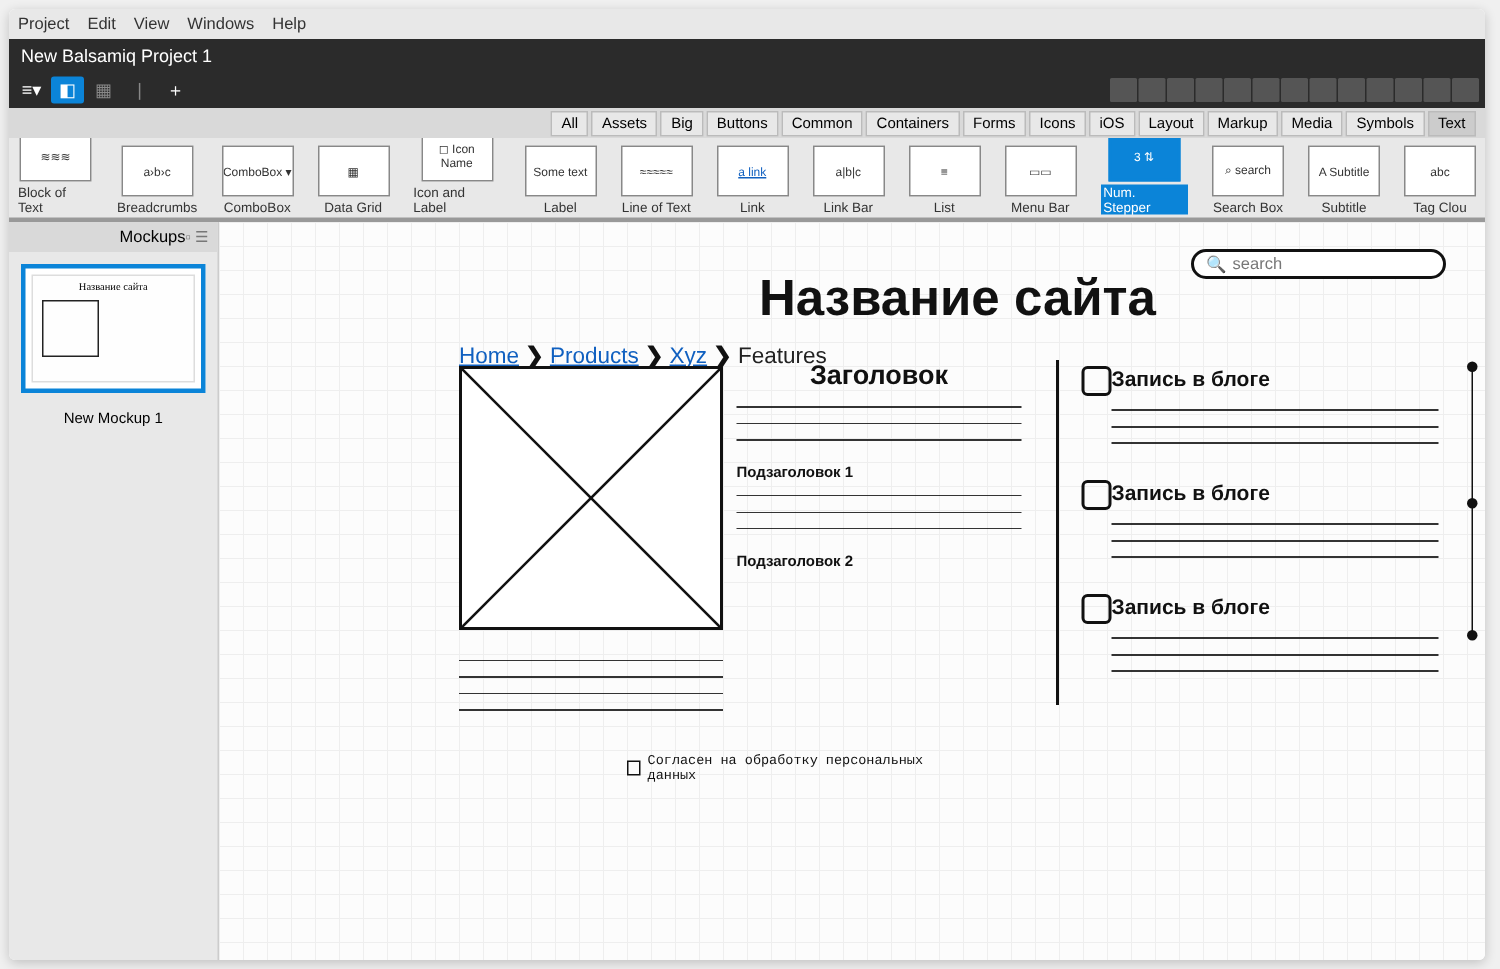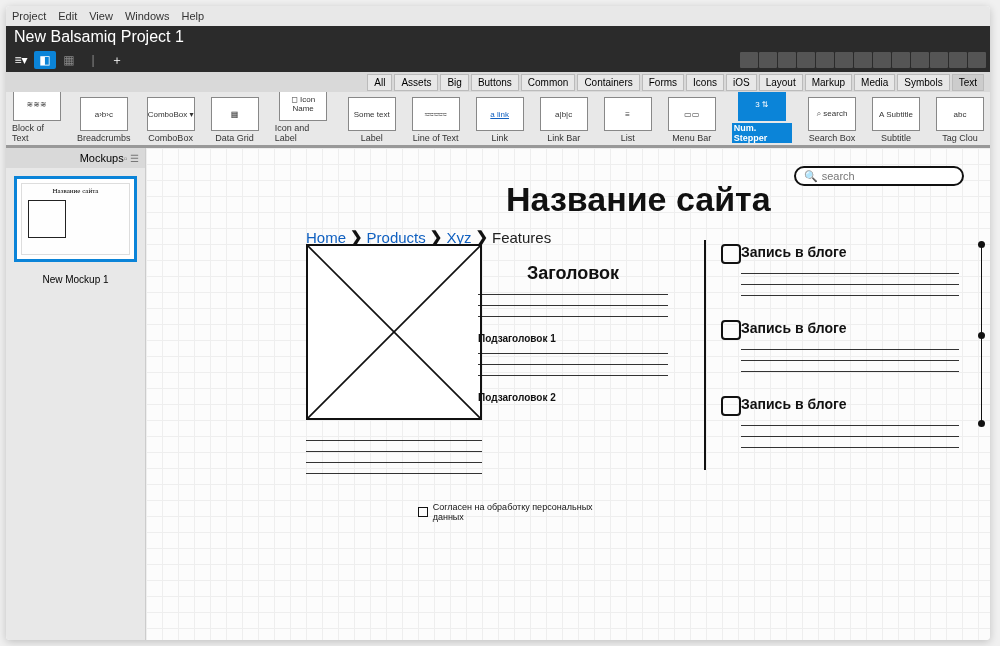--- a/index.html
+++ b/index.html
@@ -1,34 +1,34 @@
 <!DOCTYPE html>
 <html><head>
 <meta charset="utf-8">
 <style>
   * { box-sizing: border-box; margin: 0; padding: 0; }
   body { font-family: Arial, sans-serif; font-size: 11px; background: #f0f0f0; width: 1000px; height: 646px; overflow: hidden; position: relative; }
   .app-frame { width: 984px; height: 634px; margin: 6px; background: #fff; box-shadow: 0 2px 8px rgba(0,0,0,0.2); border-radius: 4px; overflow: hidden; display: flex; flex-direction: column; }
   .menubar { background: #e8e8e8; height: 20px; display: flex; align-items: center; padding: 0 6px; gap: 12px; font-size: 11px; color: #333; }
   .menubar span { cursor: default; }
-  .titlebar { background: #2b2b2b; color: #fff; height: 22px; display: flex; align-items: center; padding: 0 8px; font-size: 16px; }
+  .titlebar { background: #2b2b2b; color: #fff; height: 22px; display: flex; align-items: center; padding: 0 8px; font-size: 12px; }
   .toolbar { background: #2b2b2b; height: 24px; display: flex; align-items: center; padding: 0 4px; gap: 2px; }
   .toolbar .tbtn { width: 22px; height: 18px; display: flex; align-items: center; justify-content: center; color: #fff; font-size: 12px; border-radius: 2px; }
   .toolbar .tbtn.active { background: #0b84d8; }
   .toolbar .tbtn.inactive { color: #888; }
   .toolbar-right { margin-left: auto; display: flex; gap: 1px; }
   .toolbar-right .ic { width: 18px; height: 16px; background: #555; border-radius:1px; }
   .filterbar { background: #d9d9d9; height: 20px; display: flex; align-items: center; justify-content: flex-end; padding: 0 6px; gap: 2px; font-size: 10px; }
   .filterbar .ftab { background: #e8e8e8; padding: 2px 6px; border: 1px solid #bbb; cursor: default; }
   .filterbar .ftab.sel { background: #ccc; }
   .component-shelf { background: #e8e8e8; height: 56px; border-bottom: 3px solid #999; display: flex; align-items: flex-end; padding: 4px 6px 2px; gap: 16px; overflow: hidden; }
   .shelf-item { display: flex; flex-direction: column; align-items: center; gap: 2px; font-size: 9px; color: #333; }
   .shelf-item .thumb { width: 48px; height: 34px; border: 1px solid #888; background: #fff; display: flex; align-items: center; justify-content: center; font-size: 8px; text-align: center; overflow: hidden; }
   .shelf-item.sel .thumb { border: 2px solid #0b84d8; background: #0b84d8; color: #fff; }
-  .shelf-item.sel .lab { background:#0b84d8; color:#fff; padding:0 2px;font-weight:bold;}
+  .shelf-item.sel .lab { background:#0b84d8; color:#fff; padding:0 2px;}
   .workarea { flex: 1; display: flex; overflow: hidden; }
   .mockups-panel { width: 140px; background: #e8e8e8; border-right: 1px solid #ccc; display: flex; flex-direction: column; }
   .mockups-header { height: 20px; background: #d9d9d9; display: flex; align-items: center; padding: 0 6px; font-size: 11px; justify-content: flex-end; }
   .mockups-header .icons { color:#777; font-size:10px;}
   .mockup-thumb { margin: 8px; padding: 4px; background: #fff; border: 3px solid #0b84d8; }
   .mockup-thumb .tcanvas { height: 72px; background:#fefefe; position:relative; border:1px solid #ddd;}
   .mockup-thumb .tcanvas .ttitle{position:absolute;top:3px;left:50%;transform:translateX(-50%);font-family:'Comic Sans MS',cursive;font-size:7px;}
   .mockup-thumb .tcanvas .tbox{position:absolute;top:16px;left:6px;width:38px;height:38px;border:1px solid #222;}
   .mockup-label { text-align: center; font-size: 10px; padding: 4px 0 2px; }
   .canvas { flex: 1; background: #fcfcfc; background-image: linear-gradient(#eee 1px, transparent 1px), linear-gradient(90deg, #eee 1px, transparent 1px); background-size: 16px 16px; position: relative; overflow: hidden; }
@@ -36,34 +36,34 @@
   .searchbox { position: absolute; top: 18px; right: 26px; width: 170px; height: 20px; border: 2px solid #111; border-radius: 12px; display: flex; align-items: center; padding: 0 8px; gap: 4px; background:#fff;}
   .searchbox .mag { font-size: 11px; }
   .searchbox .ph { color: #777; font-size: 11px; }
   .site-title { position: absolute; top: 32px; left: 360px; font-size: 34px; font-weight: bold; }
   .breadcrumbs { position: absolute; top: 80px; left: 160px; font-size: 15px; display:flex; gap:4px; align-items:center;justify-content:center;}
   .breadcrumbs .bc { color: #1060c0; text-decoration: underline; }
   .breadcrumbs .cur { color: #222; text-decoration:none;}
   .breadcrumbs .sep { color: #111; font-weight:bold;}
   .imgph { position: absolute; top: 96px; left: 160px; width: 176px; height: 176px; border: 2px solid #111; background:#fff; }
   .imgph svg { width: 100%; height: 100%; }
-  .col-center { position: absolute; top: 92px; left: 332px; width: 190px; margin-top: 23px; }
+  .col-center { position: absolute; top: 92px; left: 345px; width: 190px; }
   .col-center h2 { text-align: center; font-size: 18px; margin-bottom: 6px; font-weight:bold;}
   .col-center h3 { text-align: left; font-size: 10px; margin: 10px 0 5px; font-weight:bold;}
   .wavy { height: 33px; background: repeating-linear-gradient(0deg, transparent 0 6px, #111 6px 7px, transparent 7px 11px); filter: blur(0.3px); opacity:0.85;}
   .col-left-body { position: absolute; top: 288px; left: 160px; width: 176px; }
   .divider { position: absolute; top: 92px; left: 558px; width: 0; height: 230px; border-left: 2px solid #111; }
   .col-right { position: absolute; top: 96px; left: 575px; width: 238px; }
   .blog { display: flex; gap: 0; margin-bottom: 18px; }
   .blog .chk { width: 20px; height: 20px; border: 2px solid #111; border-radius: 4px; flex-shrink:0; margin-top:0;}
   .blog .bt { font-size: 14px; font-weight: bold; margin-bottom: 4px; }
   .blog .bw { height: 38px; }
   .form { position: absolute; top: 350px; left: 272px; width: 200px; }
   .form .inp { border: 2px solid #111; height: 20px; margin-bottom: 6px; padding: 0 6px; display:flex; align-items:center; font-size:10px; color:#333; background:#fff;}
-  .form .chkrow { display:flex; align-items:center; gap:5px; font-size:9px; margin:4px 0 8px;}
+  .form .chkrow { display:flex; align-items:center; gap:5px; font-size:9px; margin:4px 0 8px;font-family:Liberation Mono, monospace;}
   .form .chkrow .c { width:10px;height:10px;border:1.5px solid #111;}
   .form .btn { border: 2px solid #111; height: 28px; display:flex; align-items:center; justify-content:center; font-size:10px; background:#fff;}
   .edge-handle { position:absolute; right:6px; top:96px; width:4px; height:180px;}
   .edge-handle::before{content:"";position:absolute;left:1px;top:0;bottom:0;width:1px;background:#111;}
   .edge-handle .dot{position:absolute;left:-2px;width:7px;height:7px;border-radius:50%;background:#111;}
 </style>
 </head>
 <body>
 
 <div class="app-frame">

